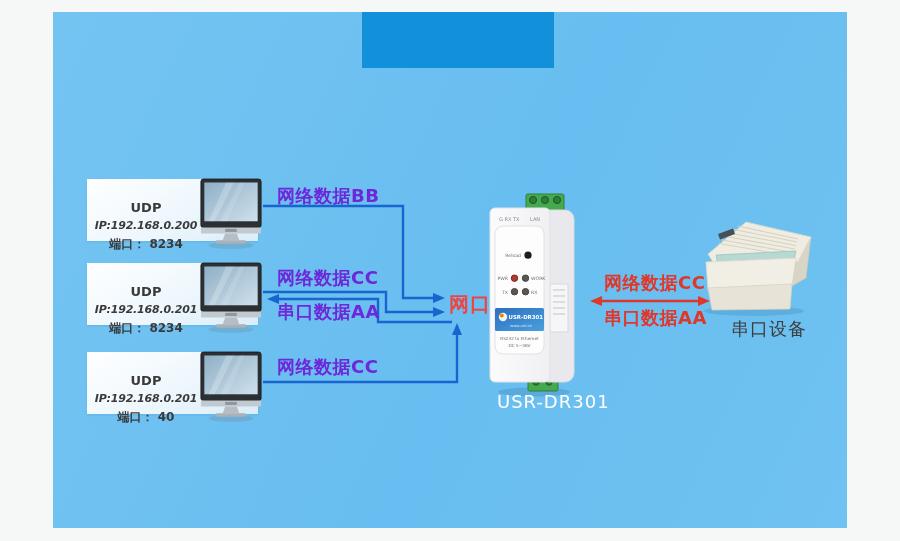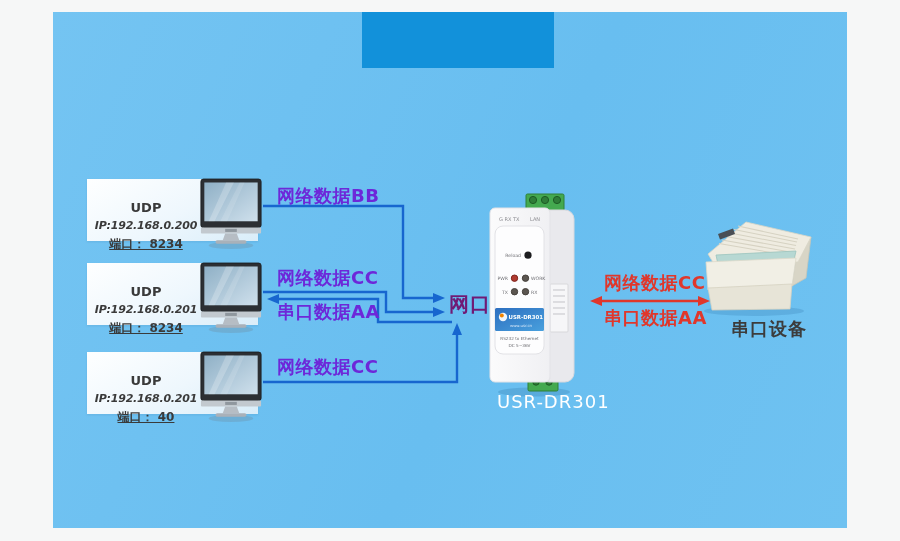--- a/index.html
+++ b/index.html
@@ -24,43 +24,43 @@
     position:absolute;left:87px;width:171px;height:62px;
     background:linear-gradient(150deg,#feffff 0%,#eef7fd 55%,#d9edf9 100%);
     box-shadow:0 1px 2px rgba(40,100,150,.15);
   }
   .host-text{
     position:absolute;left:0;top:20px;width:118px;text-align:center;
     color:#3a3a3a;line-height:18px;white-space:nowrap;
   }
   .host-text .proto{font-size:13px;font-weight:bold;}
   .host-text .ip{font-size:11px;font-weight:bold;letter-spacing:-.2px;font-style:italic;}
-  .host-text .port{font-size:12px;font-weight:bold;text-decoration:underline;}
+  .host-text .port{font-size:12px;font-weight:bold;}
 
   .monitor{position:absolute;width:64px;height:72px;}
 
   .flow-label{
     position:absolute;color:#6d28d9;font-size:18px;font-weight:600;
     white-space:nowrap;letter-spacing:.5px;
   }
   .netport-label{
-    position:absolute;left:449px;top:291px;color:#701a75;
+    position:absolute;left:449px;top:291px;color:#ef4444;
     font-size:20px;font-weight:bold;letter-spacing:1px;
   }
   .red-label{
     position:absolute;color:#e0372b;font-size:18px;font-weight:600;
     white-space:nowrap;letter-spacing:.5px;
   }
   .model-label{
     position:absolute;left:497px;top:391px;color:#ffffff;
     font-size:18px;font-weight:500;letter-spacing:1px;white-space:nowrap;
   }
   .serial-device-label{
     position:absolute;left:731px;top:317px;color:#3c3c3c;
-    font-size:18px;font-weight:bold;letter-spacing:1px;white-space:nowrap;
+    font-size:18px;font-weight:normal;letter-spacing:1px;white-space:nowrap;
   }
   .device-svg{position:absolute;left:486px;top:190px;}
   .printer-svg{position:absolute;left:692px;top:212px;}
 </style>
 </head>
 <body>
 
 <div class="stage">
 
   <div class="panel"></div>

